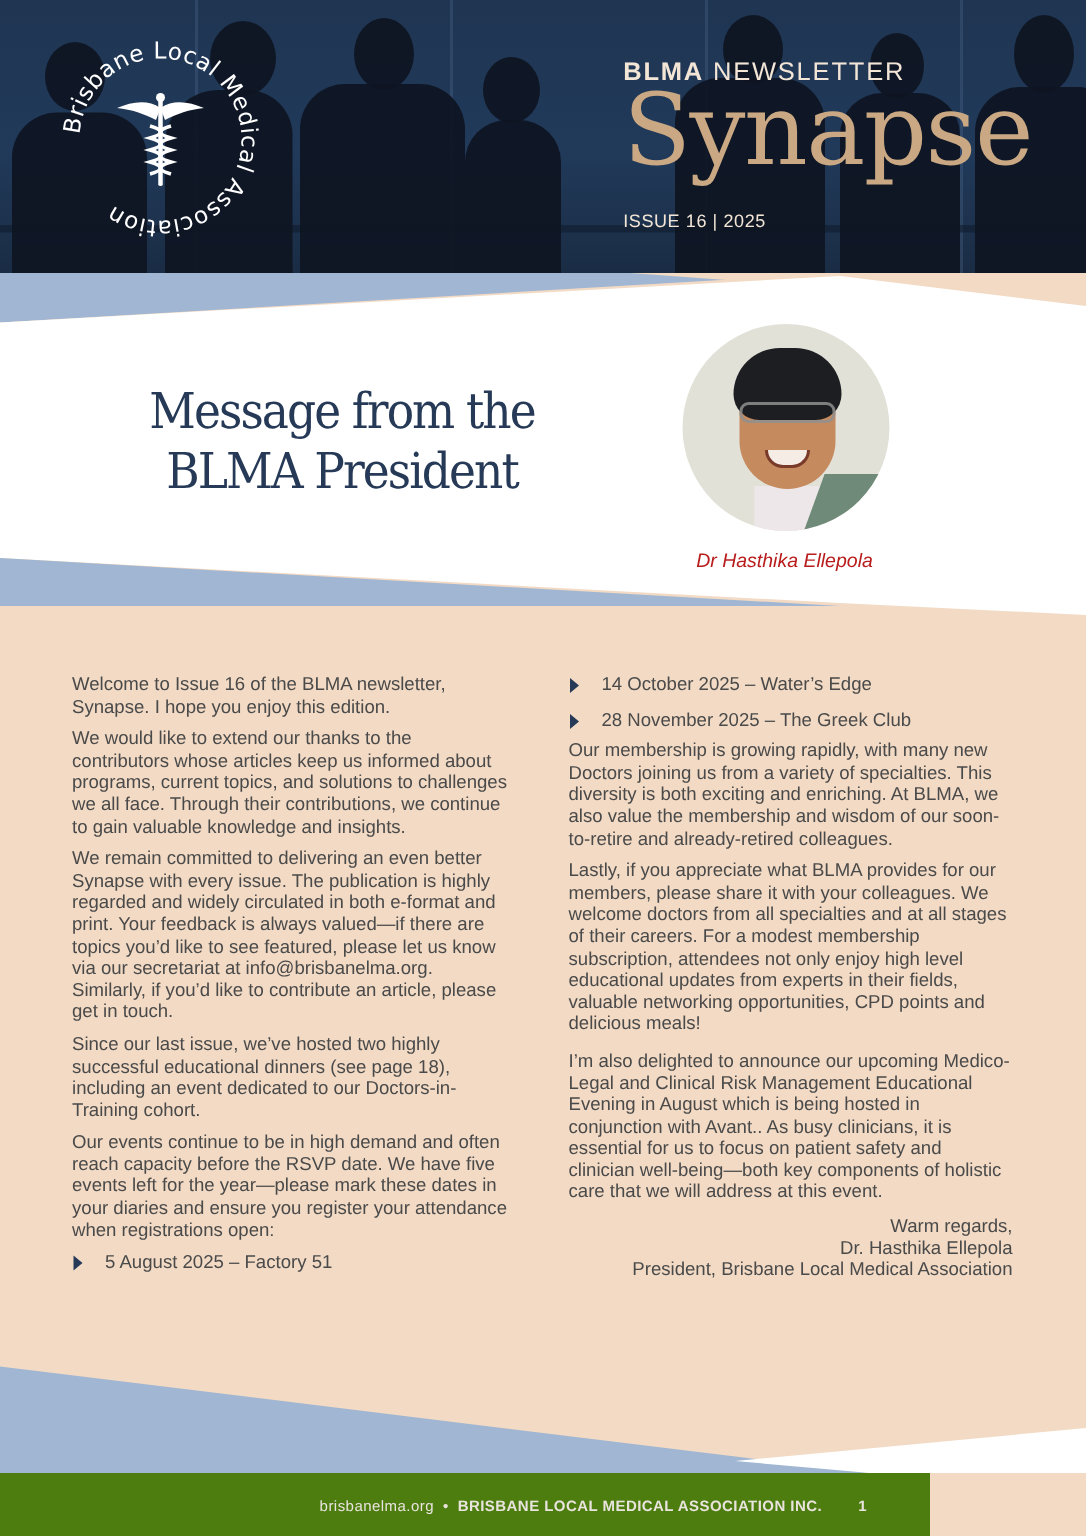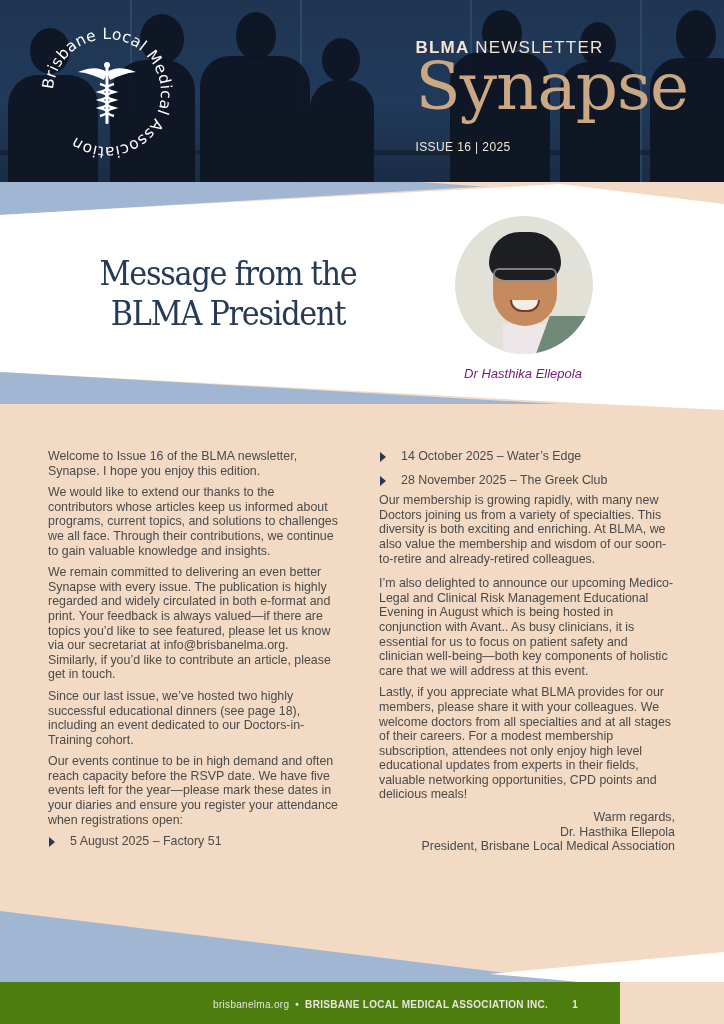--- a/index.html
+++ b/index.html
@@ -45,21 +45,21 @@
     }
     .portrait .hair { position: absolute; left: 34px; top: 16px; width: 72px; height: 48px; border-radius: 36px 36px 20px 20px; background: #1c1e22; }
     .portrait .face { position: absolute; left: 38px; top: 28px; width: 64px; height: 82px; border-radius: 30px 30px 34px 34px; background: #c58a5e; }
     .portrait .glasses { position: absolute; left: 38px; top: 52px; width: 64px; height: 14px; border: 2px solid #8f8f8f; border-radius: 6px; opacity: 0.85; }
     .portrait .smile { position: absolute; left: 55px; top: 84px; width: 30px; height: 12px; background: #f5ece6; border-radius: 0 0 15px 15px; border: 2px solid #7a3a2a; border-top: none; }
     .portrait .shirt { position: absolute; left: 48px; top: 108px; width: 60px; height: 40px; background: #eee7ea; }
     .portrait .jacket { position: absolute; left: 86px; top: 100px; width: 50px; height: 48px; background: #6f8a79; transform: skewX(-20deg); }
 
     .caption {
       position: absolute; left: 440px; top: 366px; width: 166px; text-align: center;
-      font-style: italic; font-size: 13px; color: #701a75;
+      font-style: italic; font-size: 13px; color: #b91c1c;
     }
 
     
     .col { position: absolute; top: 449px; width: 290px; font-size: 12.4px; line-height: 14.6px; color: #4a4a4a; }
     .col.left { left: 48px; }
     .col.right { left: 379px; top: 449px; width: 296px; }
     .col p { margin-bottom: 7px; }
     .col ul { list-style: none; }
     .col li { position: relative; padding-left: 22px; margin-bottom: 9px; }
     .col li .tri {
@@ -170,22 +170,22 @@
     <li><span class="tri"></span><span>5 August 2025 – Factory 51</span></li>
   </ul>
 </div>
 
 <div class="col right">
   <ul>
     <li><span class="tri"></span><span>14 October 2025 – Water’s Edge</span></li>
     <li style="margin-bottom:6px"><span class="tri"></span><span>28 November 2025 – The Greek Club</span></li>
   </ul>
   <p>Our membership is growing rapidly, with many new Doctors joining us from a variety of specialties. This diversity is both exciting and enriching. At BLMA, we also value the membership and wisdom of our soon-to-retire and already-retired colleagues.</p>
+  <p>Lastly, if you appreciate what BLMA provides for our members, please share it with your colleagues. We welcome doctors from all specialties and at all stages of their careers. For a modest membership subscription, attendees not only enjoy high level educational updates from experts in their fields, valuable networking opportunities, CPD points and delicious meals!</p>
   <p style="margin-top:10px">I’m also delighted to announce our upcoming Medico-Legal and Clinical Risk Management Educational Evening in August which is being hosted in conjunction with Avant.. As busy clinicians, it is essential for us to focus on patient safety and clinician well-being—both key components of holistic care that we will address at this event.</p>
-  <p>Lastly, if you appreciate what BLMA provides for our members, please share it with your colleagues. We welcome doctors from all specialties and at all stages of their careers. For a modest membership subscription, attendees not only enjoy high level educational updates from experts in their fields, valuable networking opportunities, CPD points and delicious meals!</p>
   <div class="sig">
     <div>Warm regards,</div>
     <div>Dr. Hasthika Ellepola</div>
     <div>President, Brisbane Local Medical Association</div>
   </div>
 </div>
 
 <div class="bottom-shape">
   <svg viewBox="0 0 724 84" preserveAspectRatio="none">
     <polygon points="0,11 580,82 0,82" fill="#a0b6d2"></polygon>

